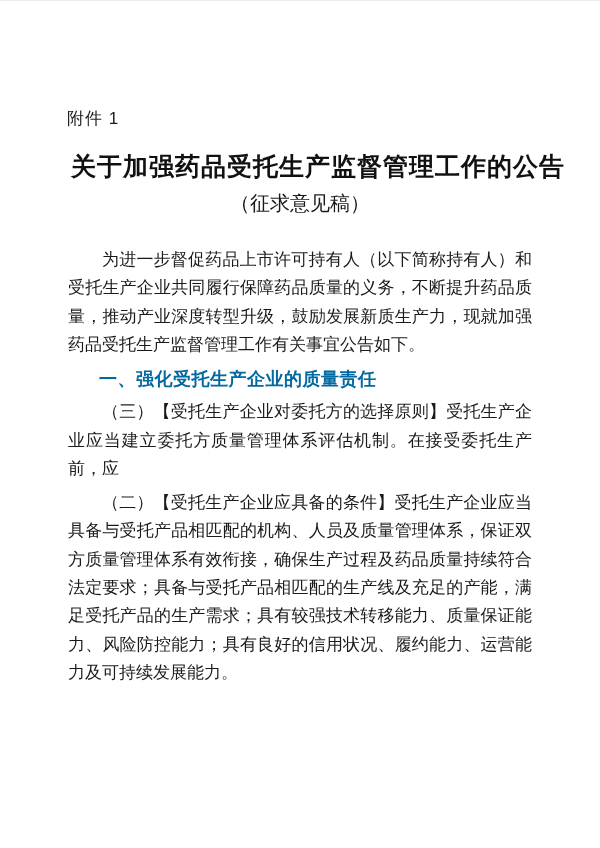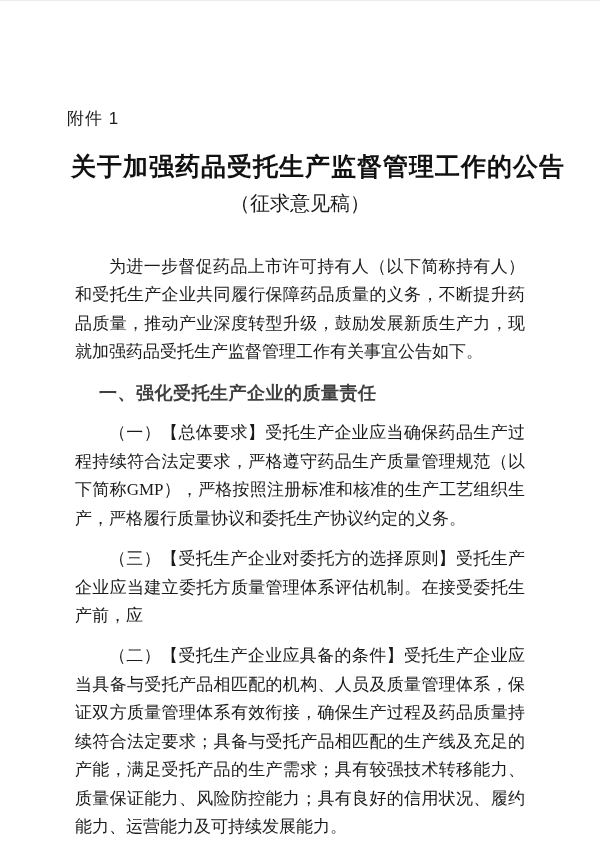--- a/index.html
+++ b/index.html
@@ -60,28 +60,28 @@
     width: 474px;
     font-family: "Liberation Serif", "DejaVu Serif", serif;
     font-size: 17px;
     line-height: 28.45px;
     color: #1a1a1a;
     text-align: justify;
     text-justify: inter-ideograph;
     word-break: break-all;
   }
   .doc-body p {
-    margin: 12px;
+    margin: 5px;
     text-indent: 2em;
   }
   .section-heading {
     font-family: "Liberation Sans", "DejaVu Sans", sans-serif;
     font-size: 18px;
     font-weight: 700;
-    color: #404040;
+    color: #0369a1;
     line-height: 28.45px;
     text-indent: 2em;
     letter-spacing: 0.5px;
   }
 </style>
 </head>
 <body>
 
 <div class="page">
 
@@ -90,21 +90,20 @@
   <h1 class="doc-title">关于加强药品受托生产监督管理工作的公告</h1>
 
   <div class="doc-subtitle">（征求意见稿）</div>
 
   <div class="doc-body">
 
     <p>为进一步督促药品上市许可持有人（以下简称持有人）和受托生产企业共同履行保障药品质量的义务，不断提升药品质量，推动产业深度转型升级，鼓励发展新质生产力，现就加强药品受托生产监督管理工作有关事宜公告如下。</p>
 
     <h2 class="section-heading">一、强化受托生产企业的质量责任</h2>
 
-    <p>（一）【总体要求】受托生产企业应当确保药品生产过程持续符合法定要求，严格遵守药品生产质量管理规范（以下简称GMP），严格按照注册标准和核准的生产工艺组织生产，严格履行质量协议和委托生产协议约定的义务。</p>
 
     <p>（三）【受托生产企业对委托方的选择原则】受托生产企业应当建立委托方质量管理体系评估机制。在接受委托生产前，应</p>
 
     <p>（二）【受托生产企业应具备的条件】受托生产企业应当具备与受托产品相匹配的机构、人员及质量管理体系，保证双方质量管理体系有效衔接，确保生产过程及药品质量持续符合法定要求；具备与受托产品相匹配的生产线及充足的产能，满足受托产品的生产需求；具有较强技术转移能力、质量保证能力、风险防控能力；具有良好的信用状况、履约能力、运营能力及可持续发展能力。</p>
 
   </div>
 
 </div>
 
 </body></html>

